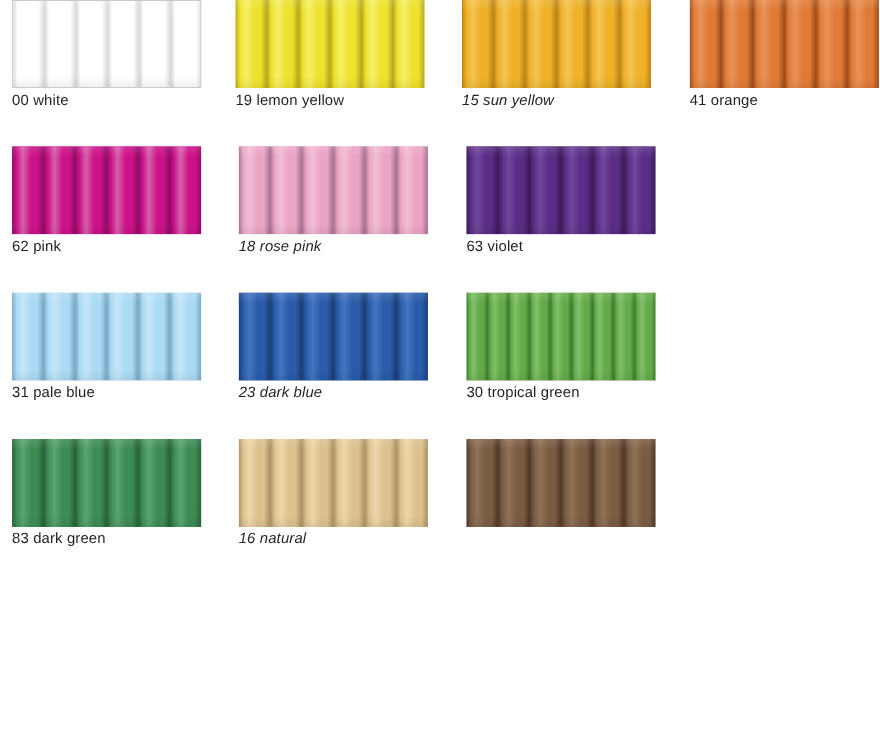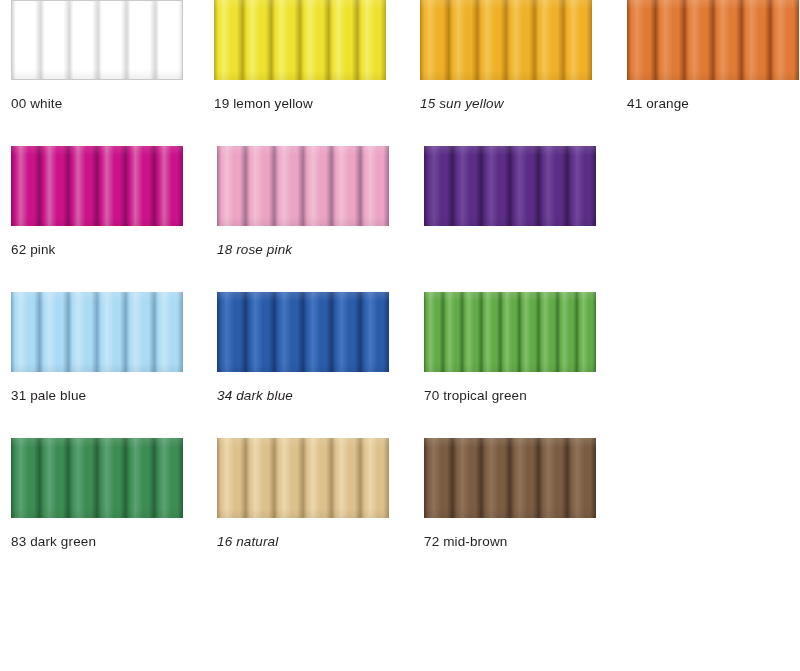--- a/index.html
+++ b/index.html
@@ -53,21 +53,21 @@
 
   .swatch-chip .base {
     position: absolute;
     inset: 0;
   }
 
   .swatch-label {
     font-size: 13.5px;
     line-height: 16px;
     color: #231f20;
-    padding-top: 16px;
+    padding-top: 3px;
     letter-spacing: 0.01em;
     white-space: nowrap;
   }
 
   .row-gap { height: 0; }
 </style>
 </head>
 <body>
 
 <div id="swatch-grid">
@@ -122,47 +122,48 @@
           <div class="corrugation" style="background: linear-gradient(rgba(255, 255, 255, 0.12) 0%, rgba(255, 255, 255, 0) 12%, rgba(0, 0, 0, 0) 88%, rgba(0, 0, 0, 0.06) 100%);"></div>
         </div>
         <div class="swatch-label">18 rose pink</div>
       </div>
       <div class="swatch-cell col-4">
         <div class="swatch-chip" title="63 violet">
           <div class="base" style="background: rgb(91, 45, 134);"></div>
           <div class="corrugation" style="background: repeating-linear-gradient(to right, rgb(58, 27, 88) 0px, rgb(91, 45, 134) 4.01px, rgb(112, 71, 154) 9.75px, rgb(91, 45, 134) 17.2px, rgb(91, 45, 134) 22.93px, rgb(58, 27, 88) 28.67px);"></div>
           <div class="corrugation" style="background: linear-gradient(rgba(255, 255, 255, 0.12) 0%, rgba(255, 255, 255, 0) 12%, rgba(0, 0, 0, 0) 88%, rgba(0, 0, 0, 0.06) 100%);"></div>
         </div>
+        <div class="swatch-label">63 violet</div>
       </div>
     </div>
     <div class="row-gap" style="height: 34px;"></div>
     <div class="swatch-row">
       <div class="swatch-cell col-1">
         <div class="swatch-chip" title="31 pale blue">
           <div class="base" style="background: rgb(171, 218, 244);"></div>
           <div class="corrugation" style="background: repeating-linear-gradient(to right, rgb(122, 167, 196) 0px, rgb(171, 218, 244) 4.01px, rgb(197, 230, 248) 9.75px, rgb(171, 218, 244) 17.2px, rgb(171, 218, 244) 22.93px, rgb(122, 167, 196) 28.67px);"></div>
           <div class="corrugation" style="background: linear-gradient(rgba(255, 255, 255, 0.12) 0%, rgba(255, 255, 255, 0) 12%, rgba(0, 0, 0, 0) 88%, rgba(0, 0, 0, 0.06) 100%);"></div>
         </div>
         <div class="swatch-label">31 pale blue</div>
       </div>
       <div class="swatch-cell col-3">
         <div class="swatch-chip" title="34 dark blue">
           <div class="base" style="background: rgb(42, 92, 170);"></div>
           <div class="corrugation" style="background: repeating-linear-gradient(to right, rgb(27, 61, 118) 0px, rgb(42, 92, 170) 4.01px, rgb(67, 117, 192) 9.75px, rgb(42, 92, 170) 17.2px, rgb(42, 92, 170) 22.93px, rgb(27, 61, 118) 28.67px);"></div>
           <div class="corrugation" style="background: linear-gradient(rgba(255, 255, 255, 0.12) 0%, rgba(255, 255, 255, 0) 12%, rgba(0, 0, 0, 0) 88%, rgba(0, 0, 0, 0.06) 100%);"></div>
         </div>
-        <div class="swatch-label">34 dark blue</div>
+        <div class="swatch-label">23 dark blue</div>
       </div>
       <div class="swatch-cell col-4">
         <div class="swatch-chip" title="52 tropical green">
           <div class="base" style="background: rgb(99, 171, 73);"></div>
           <div class="corrugation" style="background: repeating-linear-gradient(to right, rgb(64, 122, 46) 0px, rgb(99, 171, 73) 2.68px, rgb(130, 191, 106) 6.5px, rgb(99, 171, 73) 11.47px, rgb(99, 171, 73) 15.29px, rgb(64, 122, 46) 19.11px);"></div>
           <div class="corrugation" style="background: linear-gradient(rgba(255, 255, 255, 0.12) 0%, rgba(255, 255, 255, 0) 12%, rgba(0, 0, 0, 0) 88%, rgba(0, 0, 0, 0.06) 100%);"></div>
         </div>
-        <div class="swatch-label">70 tropical green</div>
+        <div class="swatch-label">30 tropical green</div>
       </div>
     </div>
     <div class="row-gap" style="height: 34px;"></div>
     <div class="swatch-row">
       <div class="swatch-cell col-1">
         <div class="swatch-chip" title="55 dark green">
           <div class="base" style="background: rgb(61, 140, 84);"></div>
           <div class="corrugation" style="background: repeating-linear-gradient(to right, rgb(39, 98, 56) 0px, rgb(61, 140, 84) 4.01px, rgb(92, 162, 115) 9.75px, rgb(61, 140, 84) 17.2px, rgb(61, 140, 84) 22.93px, rgb(39, 98, 56) 28.67px);"></div>
           <div class="corrugation" style="background: linear-gradient(rgba(255, 255, 255, 0.12) 0%, rgba(255, 255, 255, 0) 12%, rgba(0, 0, 0, 0) 88%, rgba(0, 0, 0, 0.06) 100%);"></div>
         </div>
@@ -175,18 +176,17 @@
           <div class="corrugation" style="background: linear-gradient(rgba(255, 255, 255, 0.12) 0%, rgba(255, 255, 255, 0) 12%, rgba(0, 0, 0, 0) 88%, rgba(0, 0, 0, 0.06) 100%);"></div>
         </div>
         <div class="swatch-label">16 natural</div>
       </div>
       <div class="swatch-cell col-4">
         <div class="swatch-chip" title="72 mid-brown">
           <div class="base" style="background: rgb(122, 92, 66);"></div>
           <div class="corrugation" style="background: repeating-linear-gradient(to right, rgb(78, 56, 39) 0px, rgb(122, 92, 66) 4.01px, rgb(143, 114, 88) 9.75px, rgb(122, 92, 66) 17.2px, rgb(122, 92, 66) 22.93px, rgb(78, 56, 39) 28.67px);"></div>
           <div class="corrugation" style="background: linear-gradient(rgba(255, 255, 255, 0.12) 0%, rgba(255, 255, 255, 0) 12%, rgba(0, 0, 0, 0) 88%, rgba(0, 0, 0, 0.06) 100%);"></div>
         </div>
-        <div class="swatch-label">72 mid-brown</div>
       </div>
     </div>
     <div class="row-gap" style="height: 34px;"></div>
     <div class="row-gap" style="height: 0px;"></div>
   </div>
 
 </body></html>

